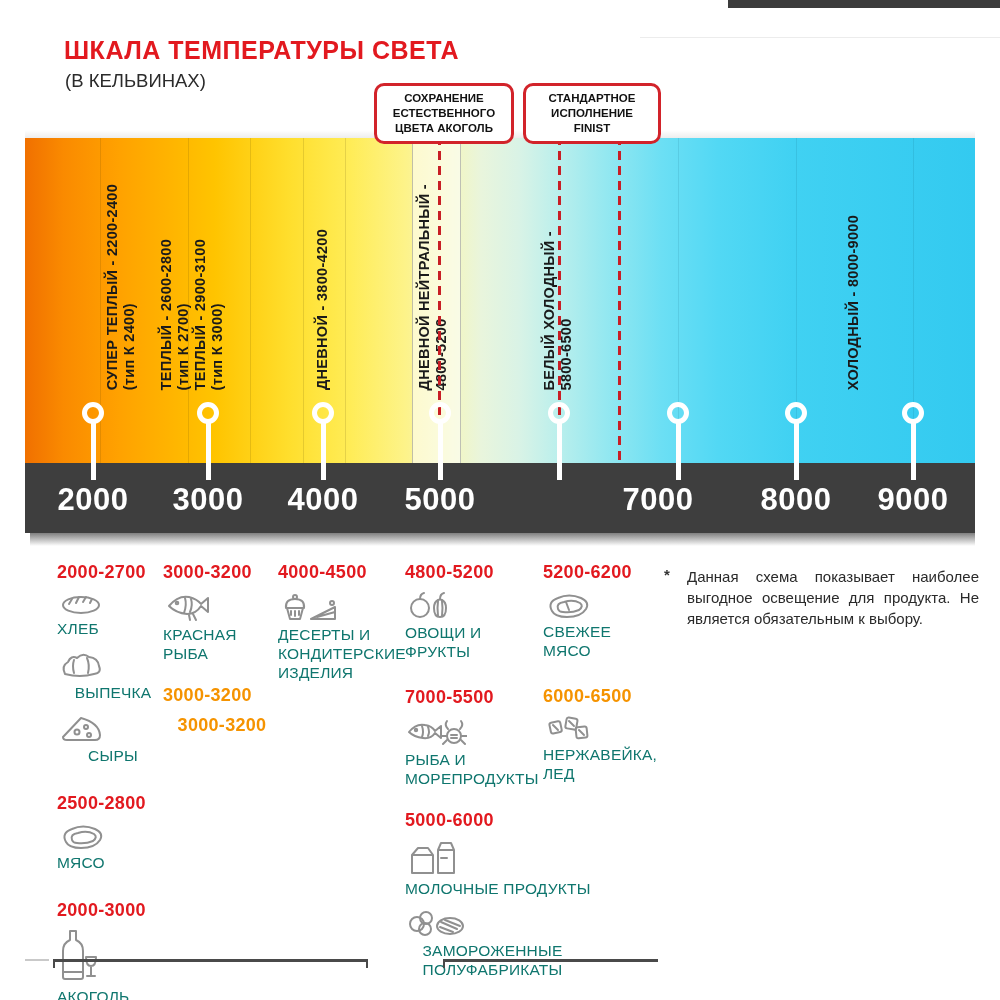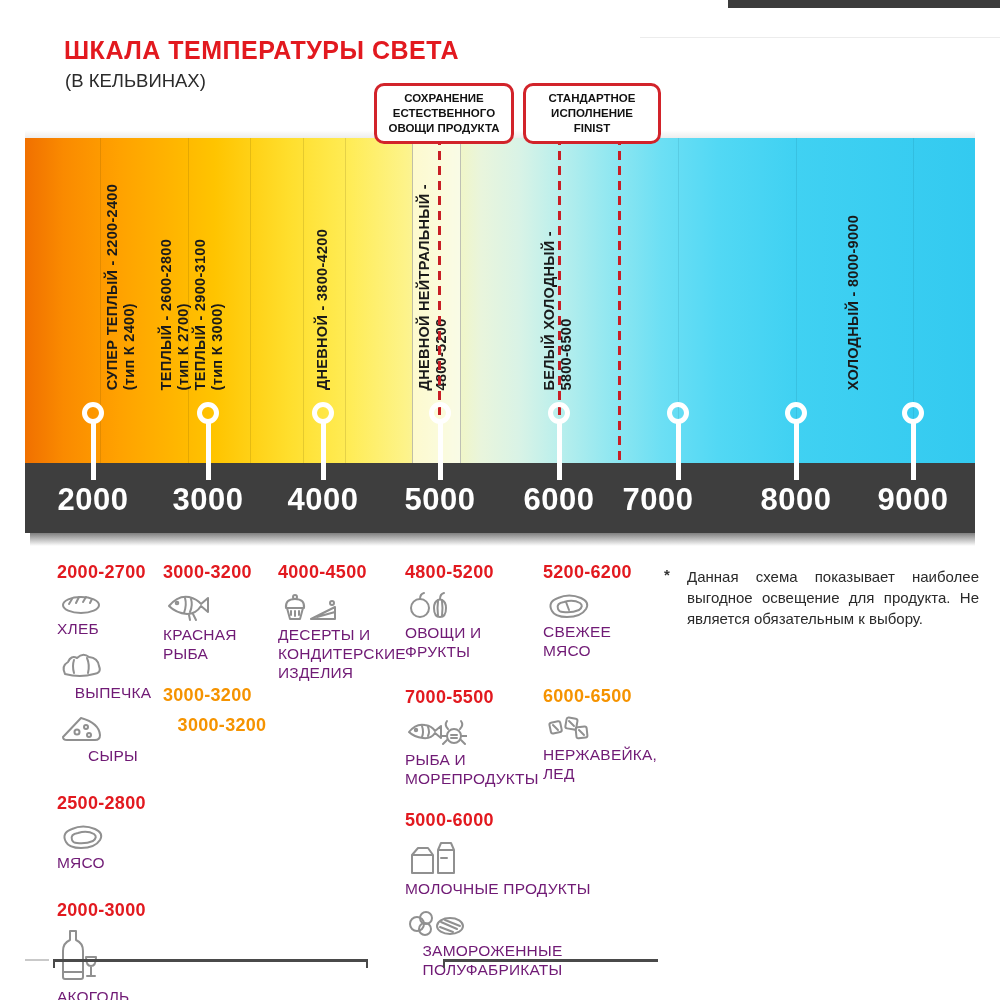--- a/index.html
+++ b/index.html
@@ -60,21 +60,21 @@
   #col1{left:57px;width:112px;}
   #col2{left:163px;width:118px;}
   #col3{left:278px;width:130px;}
   #col4{left:405px;width:175px;}
   #col5{left:543px;width:122px;}
   .range{font-size:18px;font-weight:bold;letter-spacing:.3px;height:20px;}
   .range.red{color:#E2191F;}
   .range.orange{color:#F59300;}
   .item{margin-top:8px;}
   .item svg{display:block;margin:0 0 3px 2px;}
-  .plabel{font-size:15.5px;line-height:19px;color:#701a75;white-space:pre;letter-spacing:.2px;}
+  .plabel{font-size:15.5px;line-height:19px;color:#0f766e;white-space:pre;letter-spacing:.2px;}
   .gap-s{margin-top:10px;text-align:center;}.gap-m{margin-top:28px;}.gap-l{margin-top:22px;}.gap-xl{margin-top:26px;}
 
   .footnote{position:absolute;left:664px;top:565px;width:316px;display:flex;z-index:2;}
   .fn-star{font-size:15px;font-weight:bold;color:#333;width:22px;flex:none;padding-top:1px;}
   .fn-text{margin:1px;font-size:15px;line-height:21px;color:#2a2a2a;text-align:justify;}
 
   .bline{position:absolute;background:#4a4a4a;}
   #bline-a{left:25px;top:959px;width:24px;height:2px;background:#c9c9c9;}
   #bline-b{left:53px;top:959px;width:315px;height:3px;}
   #bline-c{left:443px;top:959px;width:215px;height:3px;}
@@ -89,21 +89,21 @@
 <div id="canvas">
 
   <div class="topstrip"></div>
   <div class="faintline"></div>
 
   <div class="title">ШКАЛА ТЕМПЕРАТУРЫ СВЕТА</div>
   <div class="subtitle">(В КЕЛЬВИНАХ)</div>
 
   <div class="callout" id="callout-natural">СОХРАНЕНИЕ
 ЕСТЕСТВЕННОГО
-ОВОЩИ ПРОДУКТА</div>
+ЦВЕТА АКОГОЛЬ</div>
   <div class="callout" id="callout-finist">СТАНДАРТНОЕ
 ИСПОЛНЕНИЕ
 FINIST</div>
 
   <div class="grad-topshadow"></div>
   <div class="gradient"></div>
 
   <div class="sep" id="sep1"></div>
   <div class="sep" id="sep2"></div>
   <div class="sep" id="sep3"></div>
@@ -161,21 +161,20 @@
   <div class="pin-ring" style="left:785px"></div>
   <div class="pin-stem" style="left:794px"></div>
   <div class="pin-ring" style="left:902px"></div>
   <div class="pin-stem" style="left:911px"></div>
 
   <div class="axisbar">
     <span class="tick" style="left:-2px">2000</span>
     <span class="tick" style="left:113px">3000</span>
     <span class="tick" style="left:228px">4000</span>
     <span class="tick" style="left:345px">5000</span>
-    <span class="tick" style="left:464px">6000</span>
     <span class="tick" style="left:563px">7000</span>
     <span class="tick" style="left:701px">8000</span>
     <span class="tick" style="left:818px">9000</span>
   </div>
   <div class="barshadow"></div>
 
   <div class="col" id="col1">
     <div class="range red">2000-2700</div>
     <div class="item">
       <svg class="lineart" width="44" height="26" viewBox="0 0 44 26">

